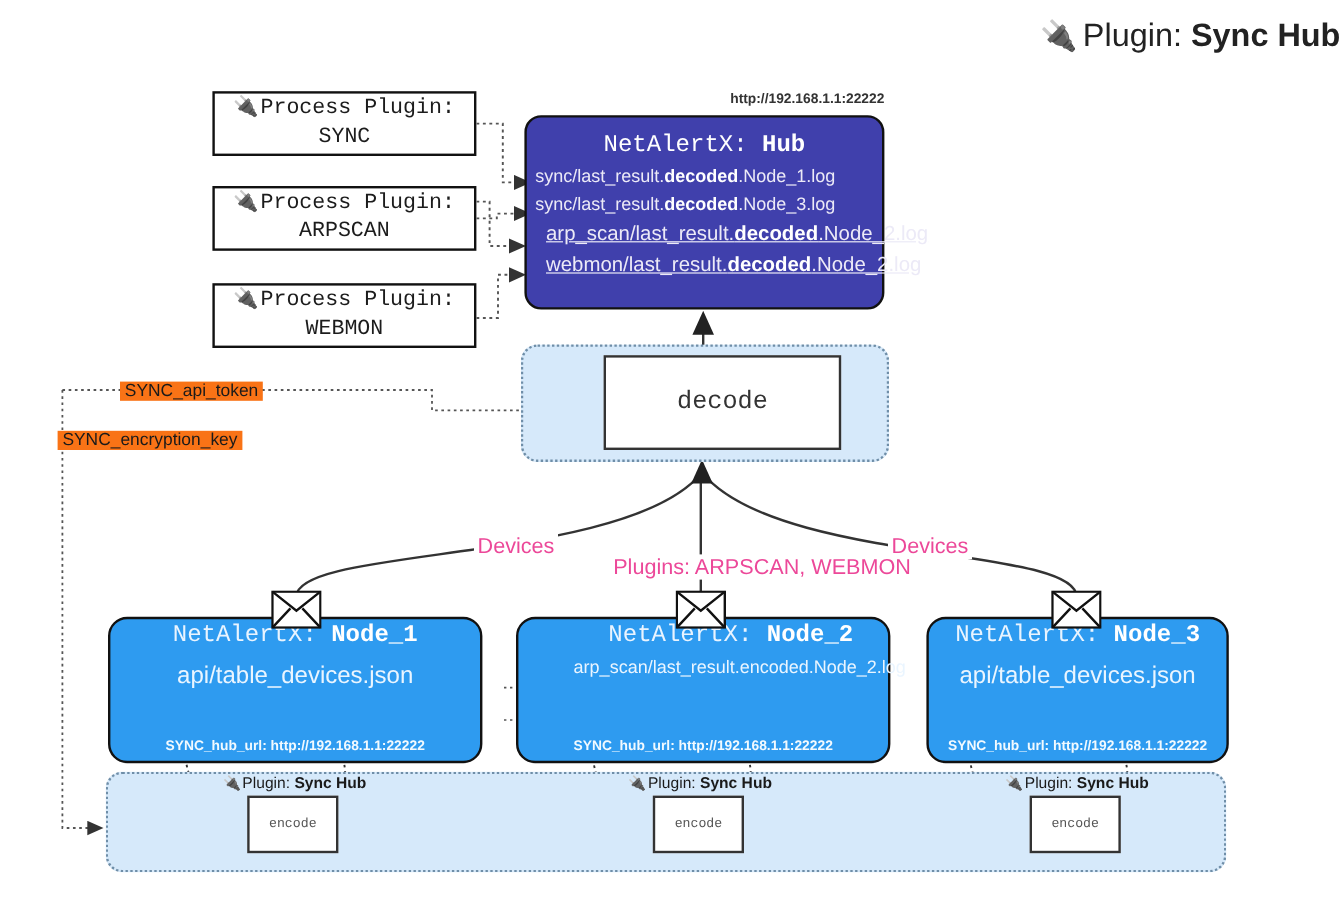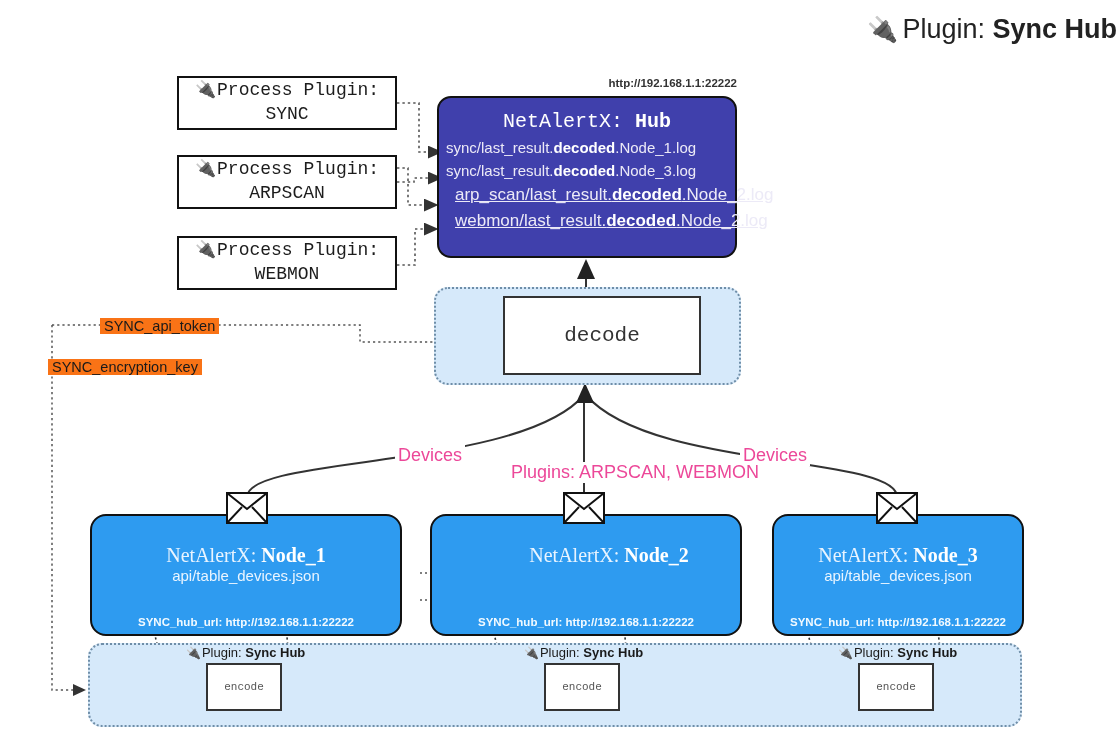--- a/index.html
+++ b/index.html
@@ -51,24 +51,24 @@
   .plabel .plug{font-size:12px;margin-right:1px;}
   .plabel b{font-weight:bold;}
   #pl1{left:186px;top:645px;} #pl2{left:524px;top:645px;} #pl3{left:838px;top:645px;}
 
   
   .node{border:2px solid #111;border-radius:16px;box-sizing:border-box;
         background:#2e9bf0;z-index:3;}
   #node1{left:90px;top:514px;width:312px;height:122px;}
   #node2{left:430px;top:514px;width:312px;height:122px;padding-left:46px;}
   #node3{left:772px;top:514px;width:252px;height:122px;}
-  .ntitle{margin-top:28px;text-align:center;font-family:Liberation Serif, serif;
+  .ntitle{margin-top:2px;text-align:center;font-family:Liberation Mono, monospace;
           font-size:20px;color:#e9f4ff;}
   .ntitle .b{font-weight:bold;color:#fff;}
-  .nline{text-align:center;color:#eaf5ff;font-size:15px;white-space:nowrap;}
+  .nline{text-align:center;color:#eaf5ff;font-size:20px;margin-top:11px;white-space:nowrap;}
   .nline.sm{font-size:15px;margin-top:7px;}
   .nfoot{position:absolute;left:0;bottom:6px;width:100%;text-align:center;
          font-size:11.5px;font-weight:bold;color:#f2faff;white-space:nowrap;}
 
   
   .env{position:absolute;width:42px;height:32px;z-index:6;}
 
   
   .elab{font-size:18px;color:#ec4899;background:#fff;padding:0 3px;white-space:nowrap;z-index:5;}
   #lab-dev-l{left:395px;top:445px;}
@@ -201,20 +201,21 @@
     </div>
     <div class="nline">api/table_devices.json</div>
     <div class="nfoot">SYNC_hub_url: http://192.168.1.1:22222</div>
   </div>
 
   <div class="lyr node" id="node2">
     <div class="ntitle">
       <span>NetAlertX:</span>
       <span class="b">Node_2</span>
     </div>
+    <div class="nline sm">arp_scan/last_result.encoded.Node_2.log</div>
     <div class="nfoot">SYNC_hub_url: http://192.168.1.1:22222</div>
   </div>
 
   <div class="lyr node" id="node3">
     <div class="ntitle">
       <span>NetAlertX:</span>
       <span class="b">Node_3</span>
     </div>
     <div class="nline">api/table_devices.json</div>
     <div class="nfoot">SYNC_hub_url: http://192.168.1.1:22222</div>

